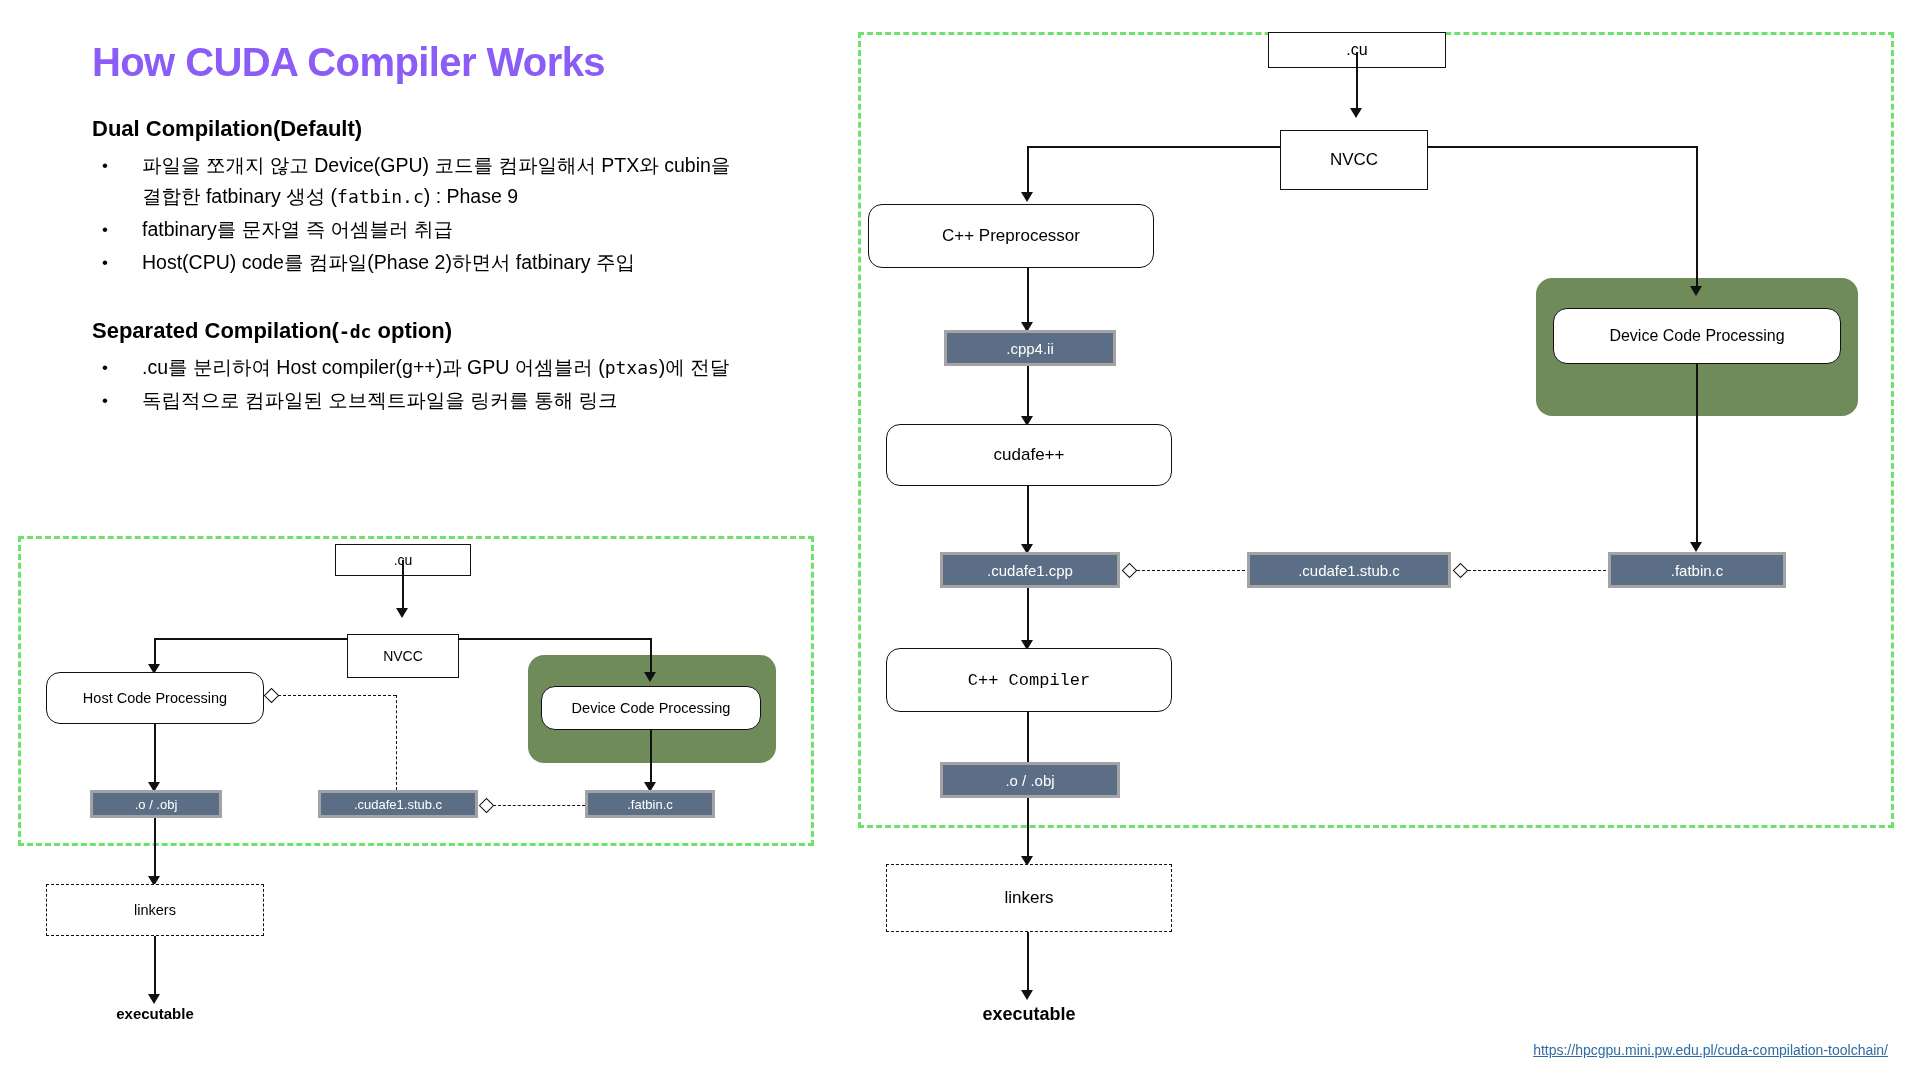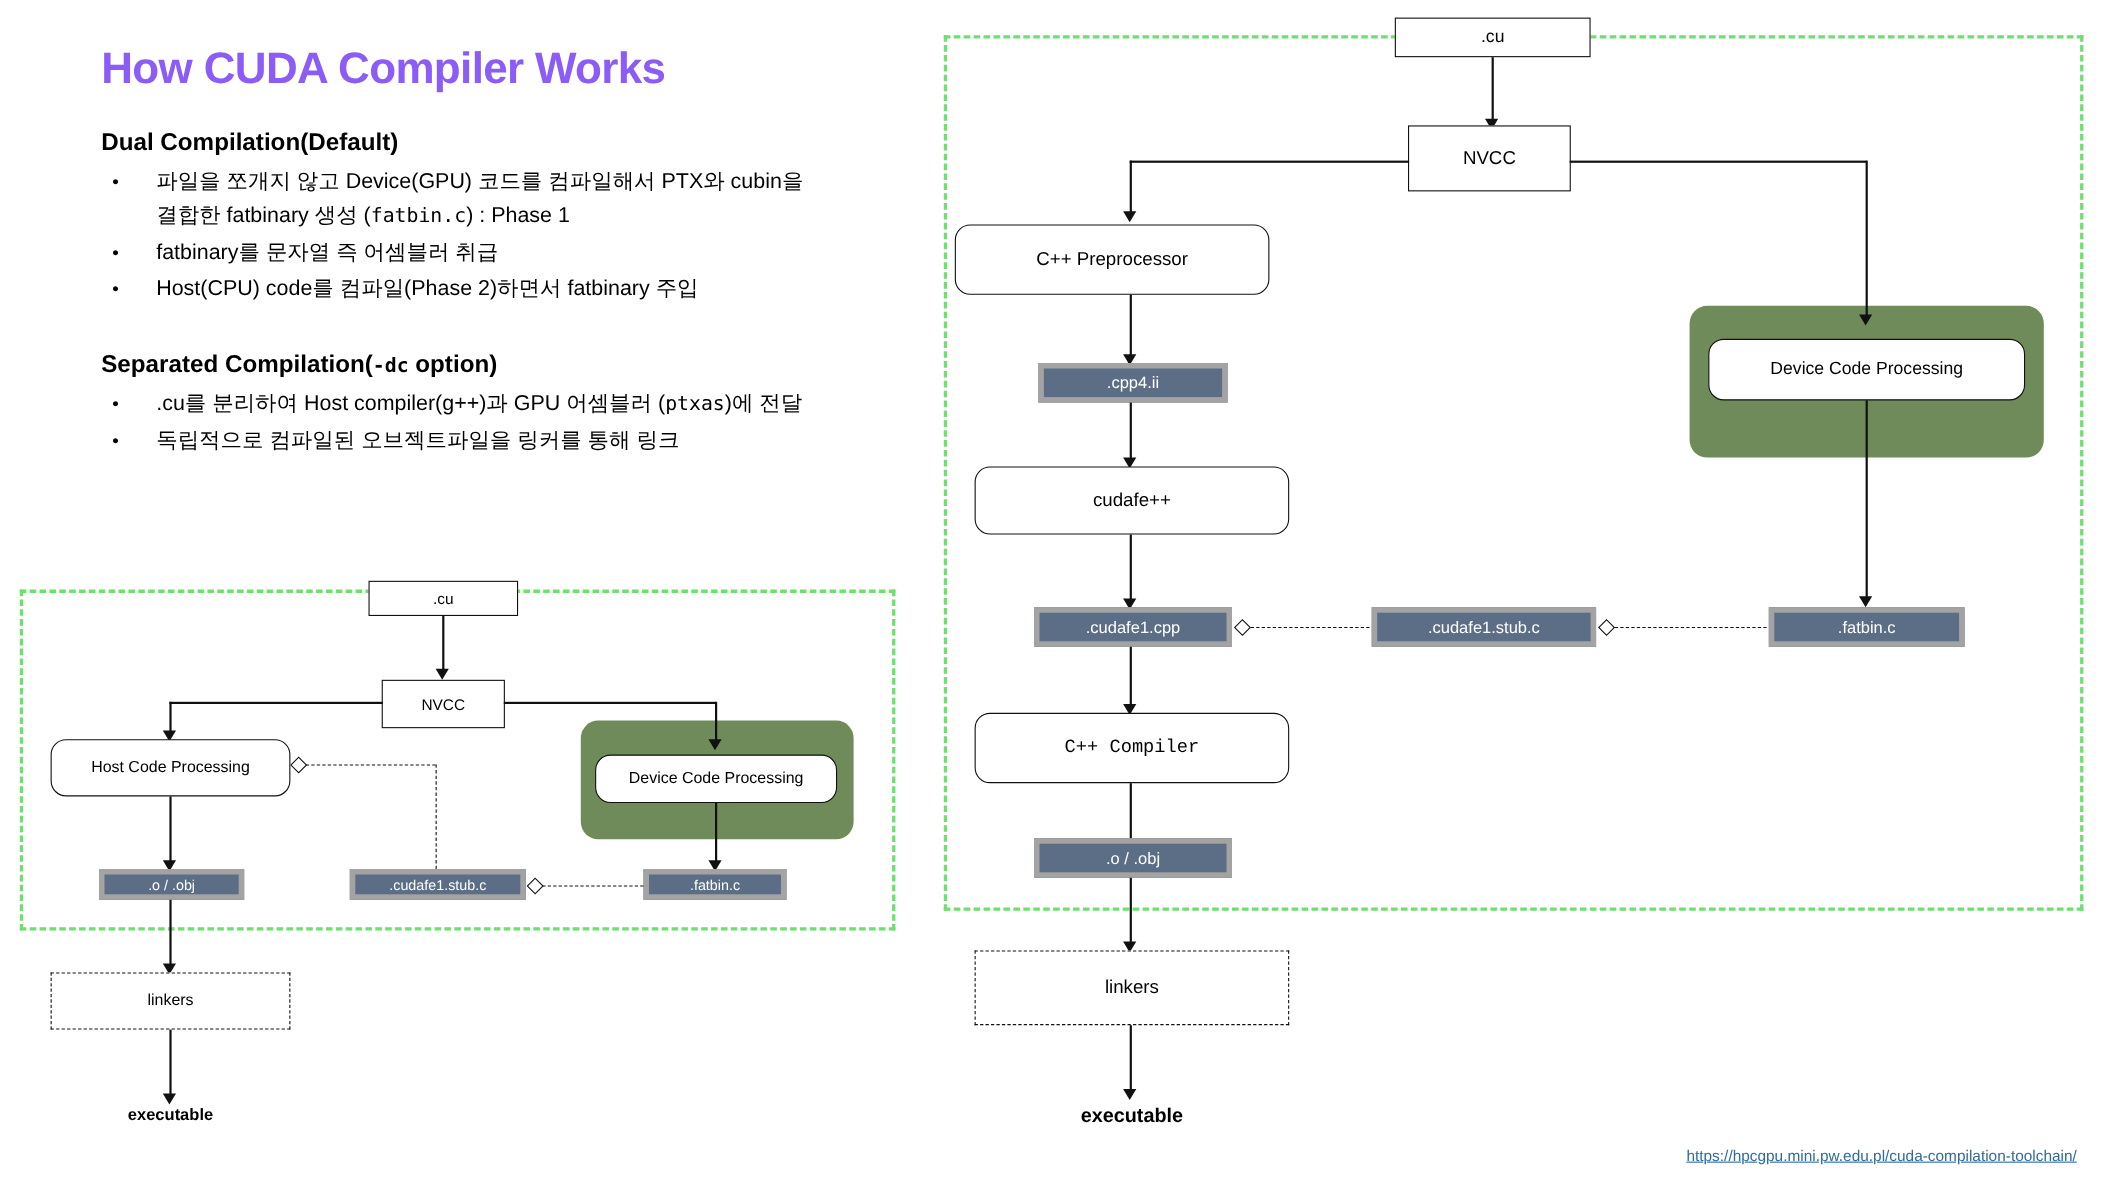--- a/index.html
+++ b/index.html
@@ -40,24 +40,24 @@
   .diagram{position:absolute;}
   .greenbox{
     position:absolute;border:3px dashed #6ee06e;background:transparent;
     box-sizing:border-box;
   }
   .node{
     position:absolute;box-sizing:border-box;
     display:flex;align-items:center;justify-content:center;
     text-align:center;color:#000;background:#fff;
   }
-  .n-rect{border:1.6px solid #111;}
+  .n-rect{border:1.6px solid #111;margin-top:16px;}
   .n-round{border:1.6px solid #111;border-radius:14px;}
   .n-dash{border:1.8px dashed #111;background:#fff;}
-  .n-file{background:#5b6e86;color:#fff;border:5px solid #a3a3a3;}
+  .n-file{background:#5b6e86;color:#fff;border:3px solid #a3a3a3;}
   .n-plain{border:none;background:transparent;font-weight:bold;}
   .greenpanel{position:absolute;background:#6f8b5a;border-radius:16px;}
 
   
   .ln{position:absolute;background:#111;}
   .lv{width:1.6px;}
   .lh{height:1.6px;}
   .dv{position:absolute;width:0;border-left:1.5px dashed #111;}
   .dh{position:absolute;height:0;border-top:1.5px dashed #111;}
   .arrow{
@@ -78,21 +78,21 @@
 </style>
 </head>
 <body>
 
 <div id="title">How CUDA Compiler Works</div>
 
 <div class="sec-head" id="head-dual">Dual Compilation(Default)</div>
 <div class="bullets" id="bullets-dual">
     <div class="bullet">
       <span class="dot">•</span>
-      <span class="btext"><span>파일을 쪼개지 않고 Device(GPU) 코드를 컴파일해서 PTX와 cubin을 결합한 fatbinary 생성 (</span><span class="code">fatbin.c</span><span>) : Phase 1</span></span>
+      <span class="btext"><span>파일을 쪼개지 않고 Device(GPU) 코드를 컴파일해서 PTX와 cubin을 결합한 fatbinary 생성 (</span><span class="code">fatbin.c</span><span>) : Phase 9</span></span>
     </div>
     <div class="bullet">
       <span class="dot">•</span>
       <span class="btext"><span>fatbinary를 문자열 즉 어셈블러 취급</span></span>
     </div>
     <div class="bullet">
       <span class="dot">•</span>
       <span class="btext"><span>Host(CPU) code를 컴파일(Phase 2)하면서 fatbinary 주입</span></span>
     </div>
   </div>

